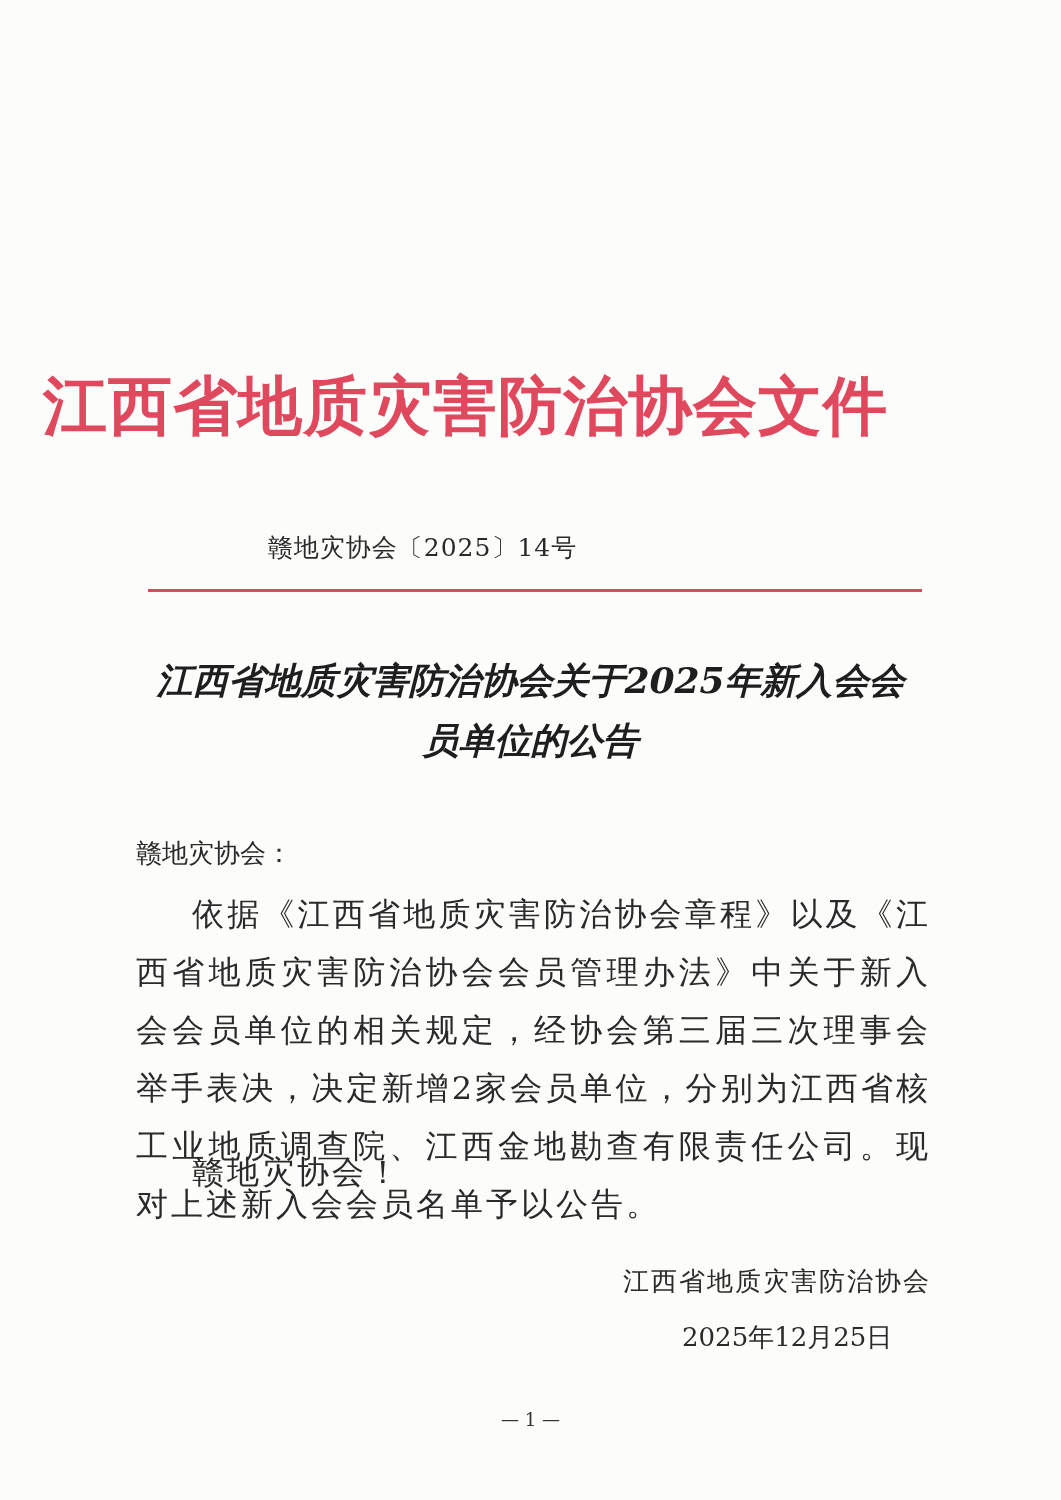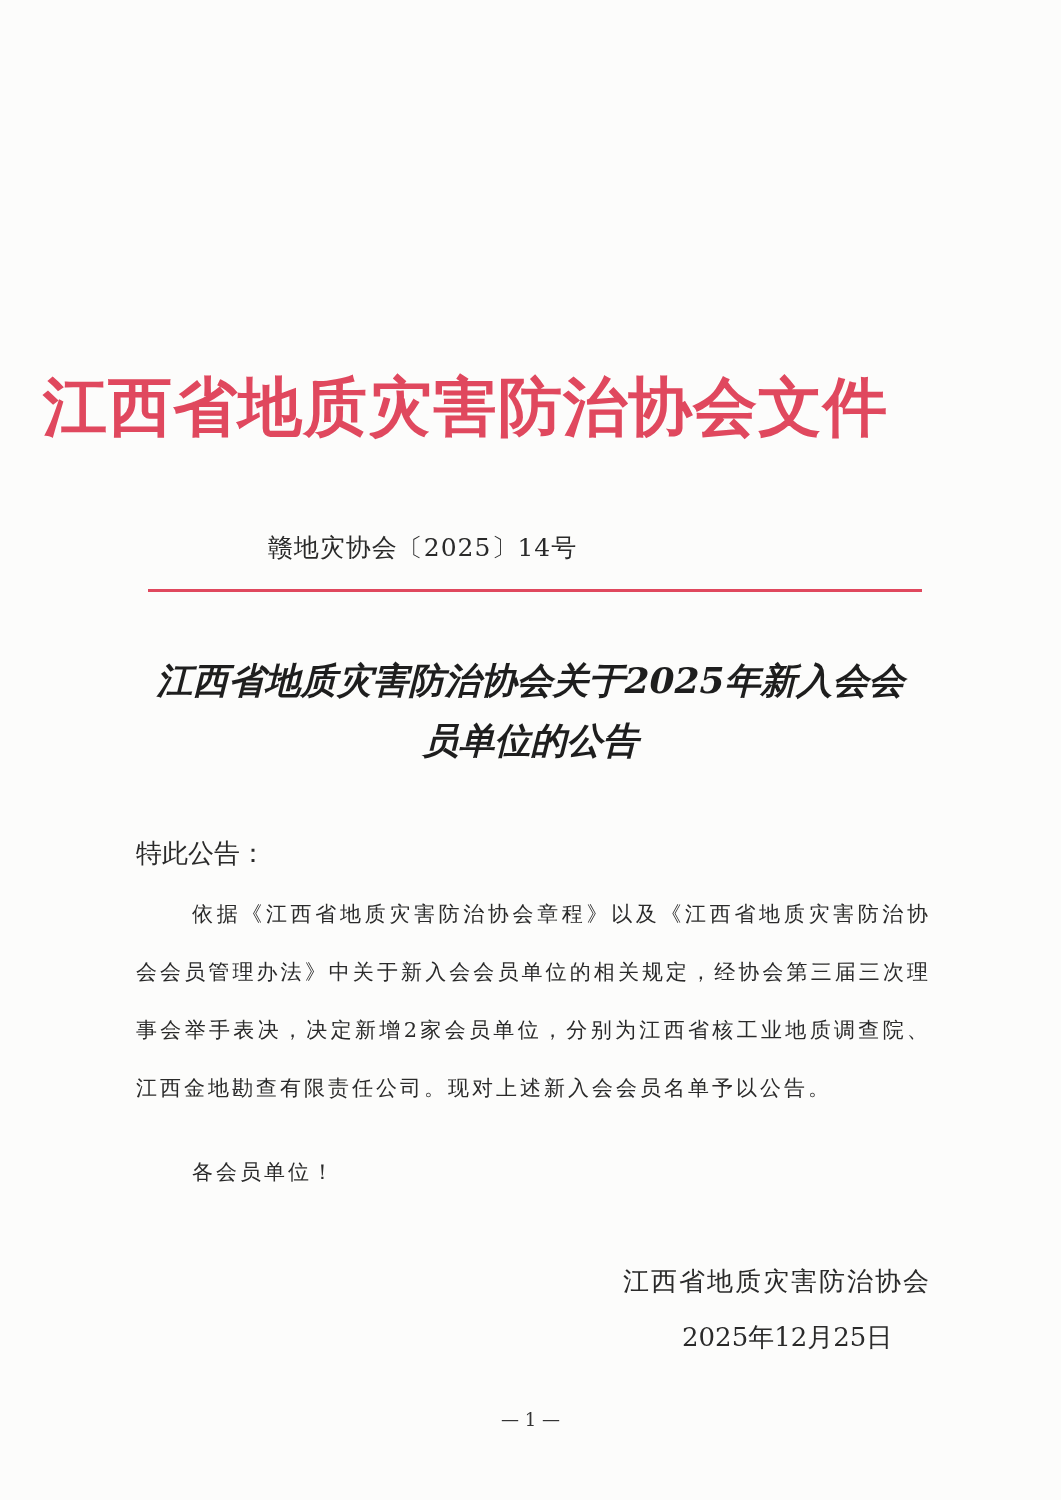--- a/index.html
+++ b/index.html
@@ -22,21 +22,21 @@
       height: 1500px;
       background: #fcfcfb;
     }
     .red-header {
       position: absolute;
       left: 0;
       width: 931px;
       top: 362px;
       text-align: center;
       color: #e0485e;
-      font-family: Liberation Sans, sans-serif;
+      font-family: Liberation Serif, serif;
       font-weight: bold;
       font-size: 64px;
       letter-spacing: 1px;
       line-height: 90px;
     }
     .doc-number {
       position: absolute;
       left: 0;
       width: 845px;
       top: 528px;
@@ -64,21 +64,21 @@
       font-weight: bold;
       font-size: 36px;
       line-height: 60px;
       color: #1e1e1e;
       font-style: italic;
     }
     .body-text {
       position: absolute;
       left: 136px;
       width: 795px;
-      font-size: 21px;
+      font-size: 32px;
       color: #2a2a2a;
       letter-spacing: 3px;
     }
     .salutation {
       top: 833px;
       font-family: "DejaVu Sans", "Liberation Sans", sans-serif;
       letter-spacing: 0;
       font-size: 26px;
       line-height: 40px;
     }
@@ -123,19 +123,19 @@
     }
   </style>
 </head>
 <body>
 
 <div class="page">
   <div class="red-header">江西省地质灾害防治协会文件</div>
   <div class="doc-number">赣地灾协会〔2025〕14号</div>
   <div class="red-rule"></div>
   <div class="title" style="padding: 0 140px; box-sizing: border-box;">江西省地质灾害防治协会关于2025年新入会会员单位的公告</div>
-  <div class="body-text salutation">特此公告：</div>
+  <div class="body-text salutation">赣地灾协会：</div>
   <div class="body-text paragraph">依据《江西省地质灾害防治协会章程》以及《江西省地质灾害防治协会会员管理办法》中关于新入会会员单位的相关规定，经协会第三届三次理事会举手表决，决定新增2家会员单位，分别为江西省核工业地质调查院、江西金地勘查有限责任公司。现对上述新入会会员名单予以公告。</div>
-  <div class="body-text closing">各会员单位！</div>
+  <div class="body-text closing">赣地灾协会！</div>
   <div class="signature">江西省地质灾害防治协会</div>
   <div class="date">2025年12月25日</div>
   <div class="page-number">— 1 —</div>
 </div>
 
 </body></html>

